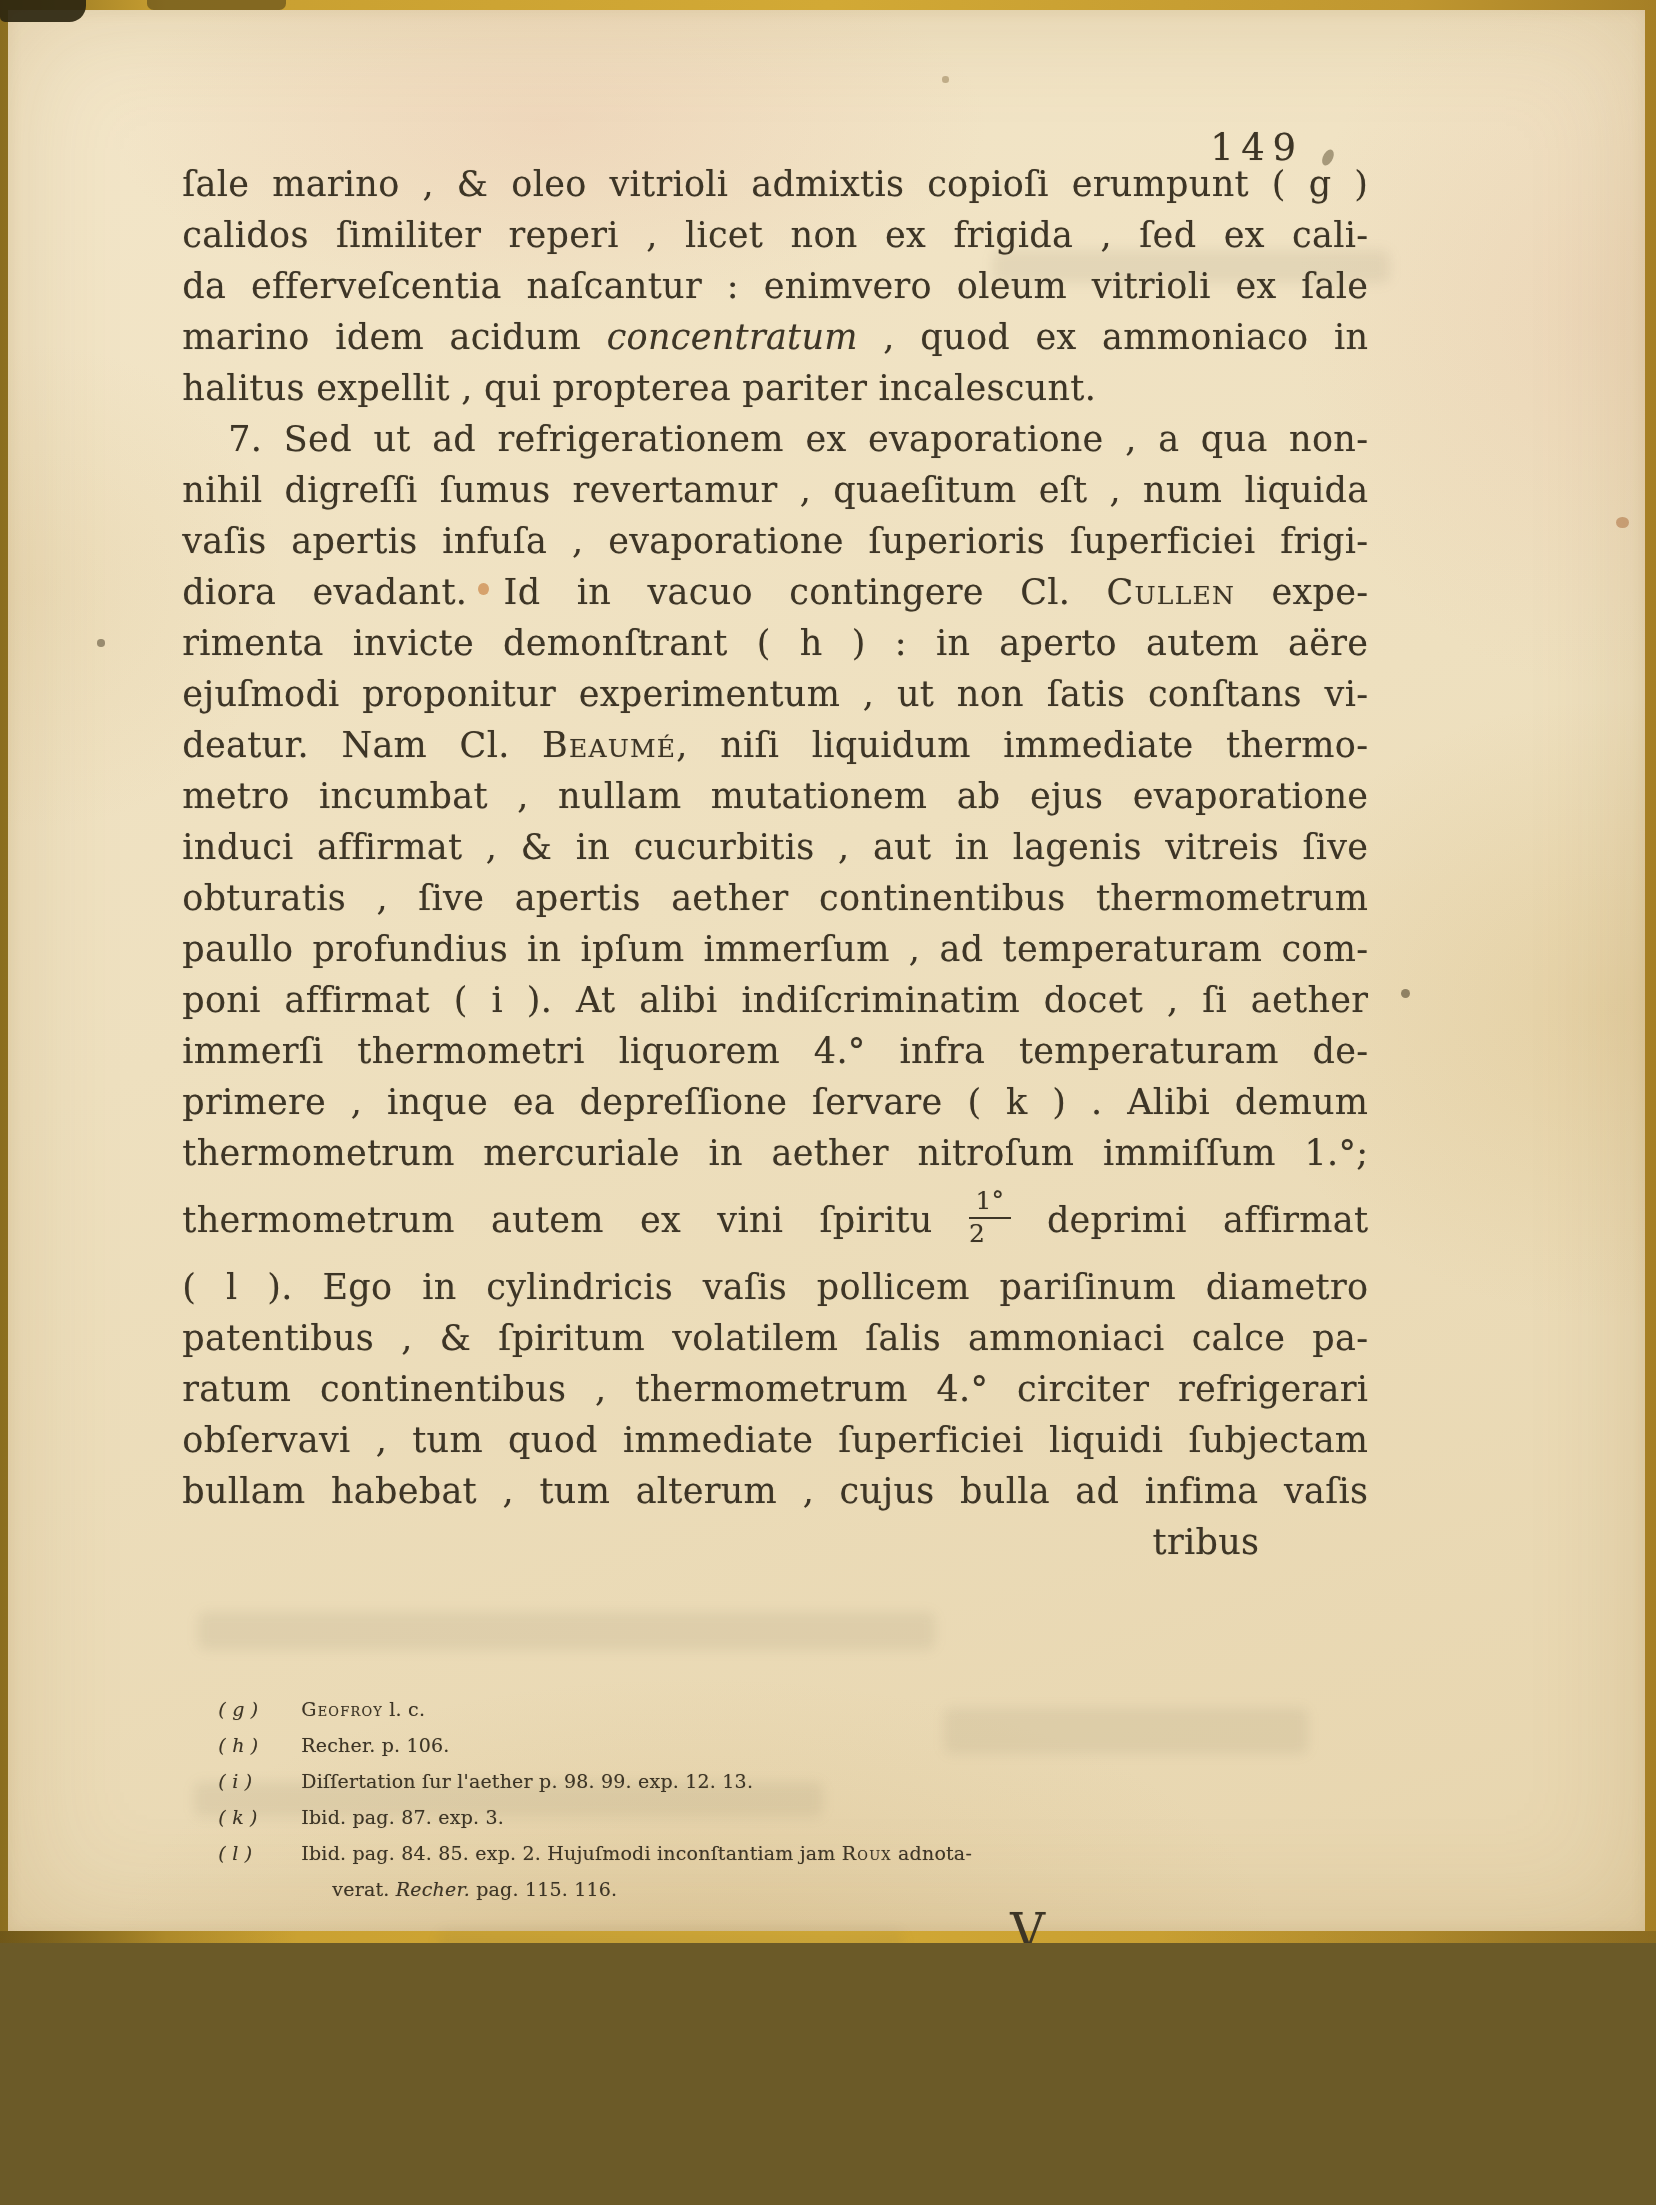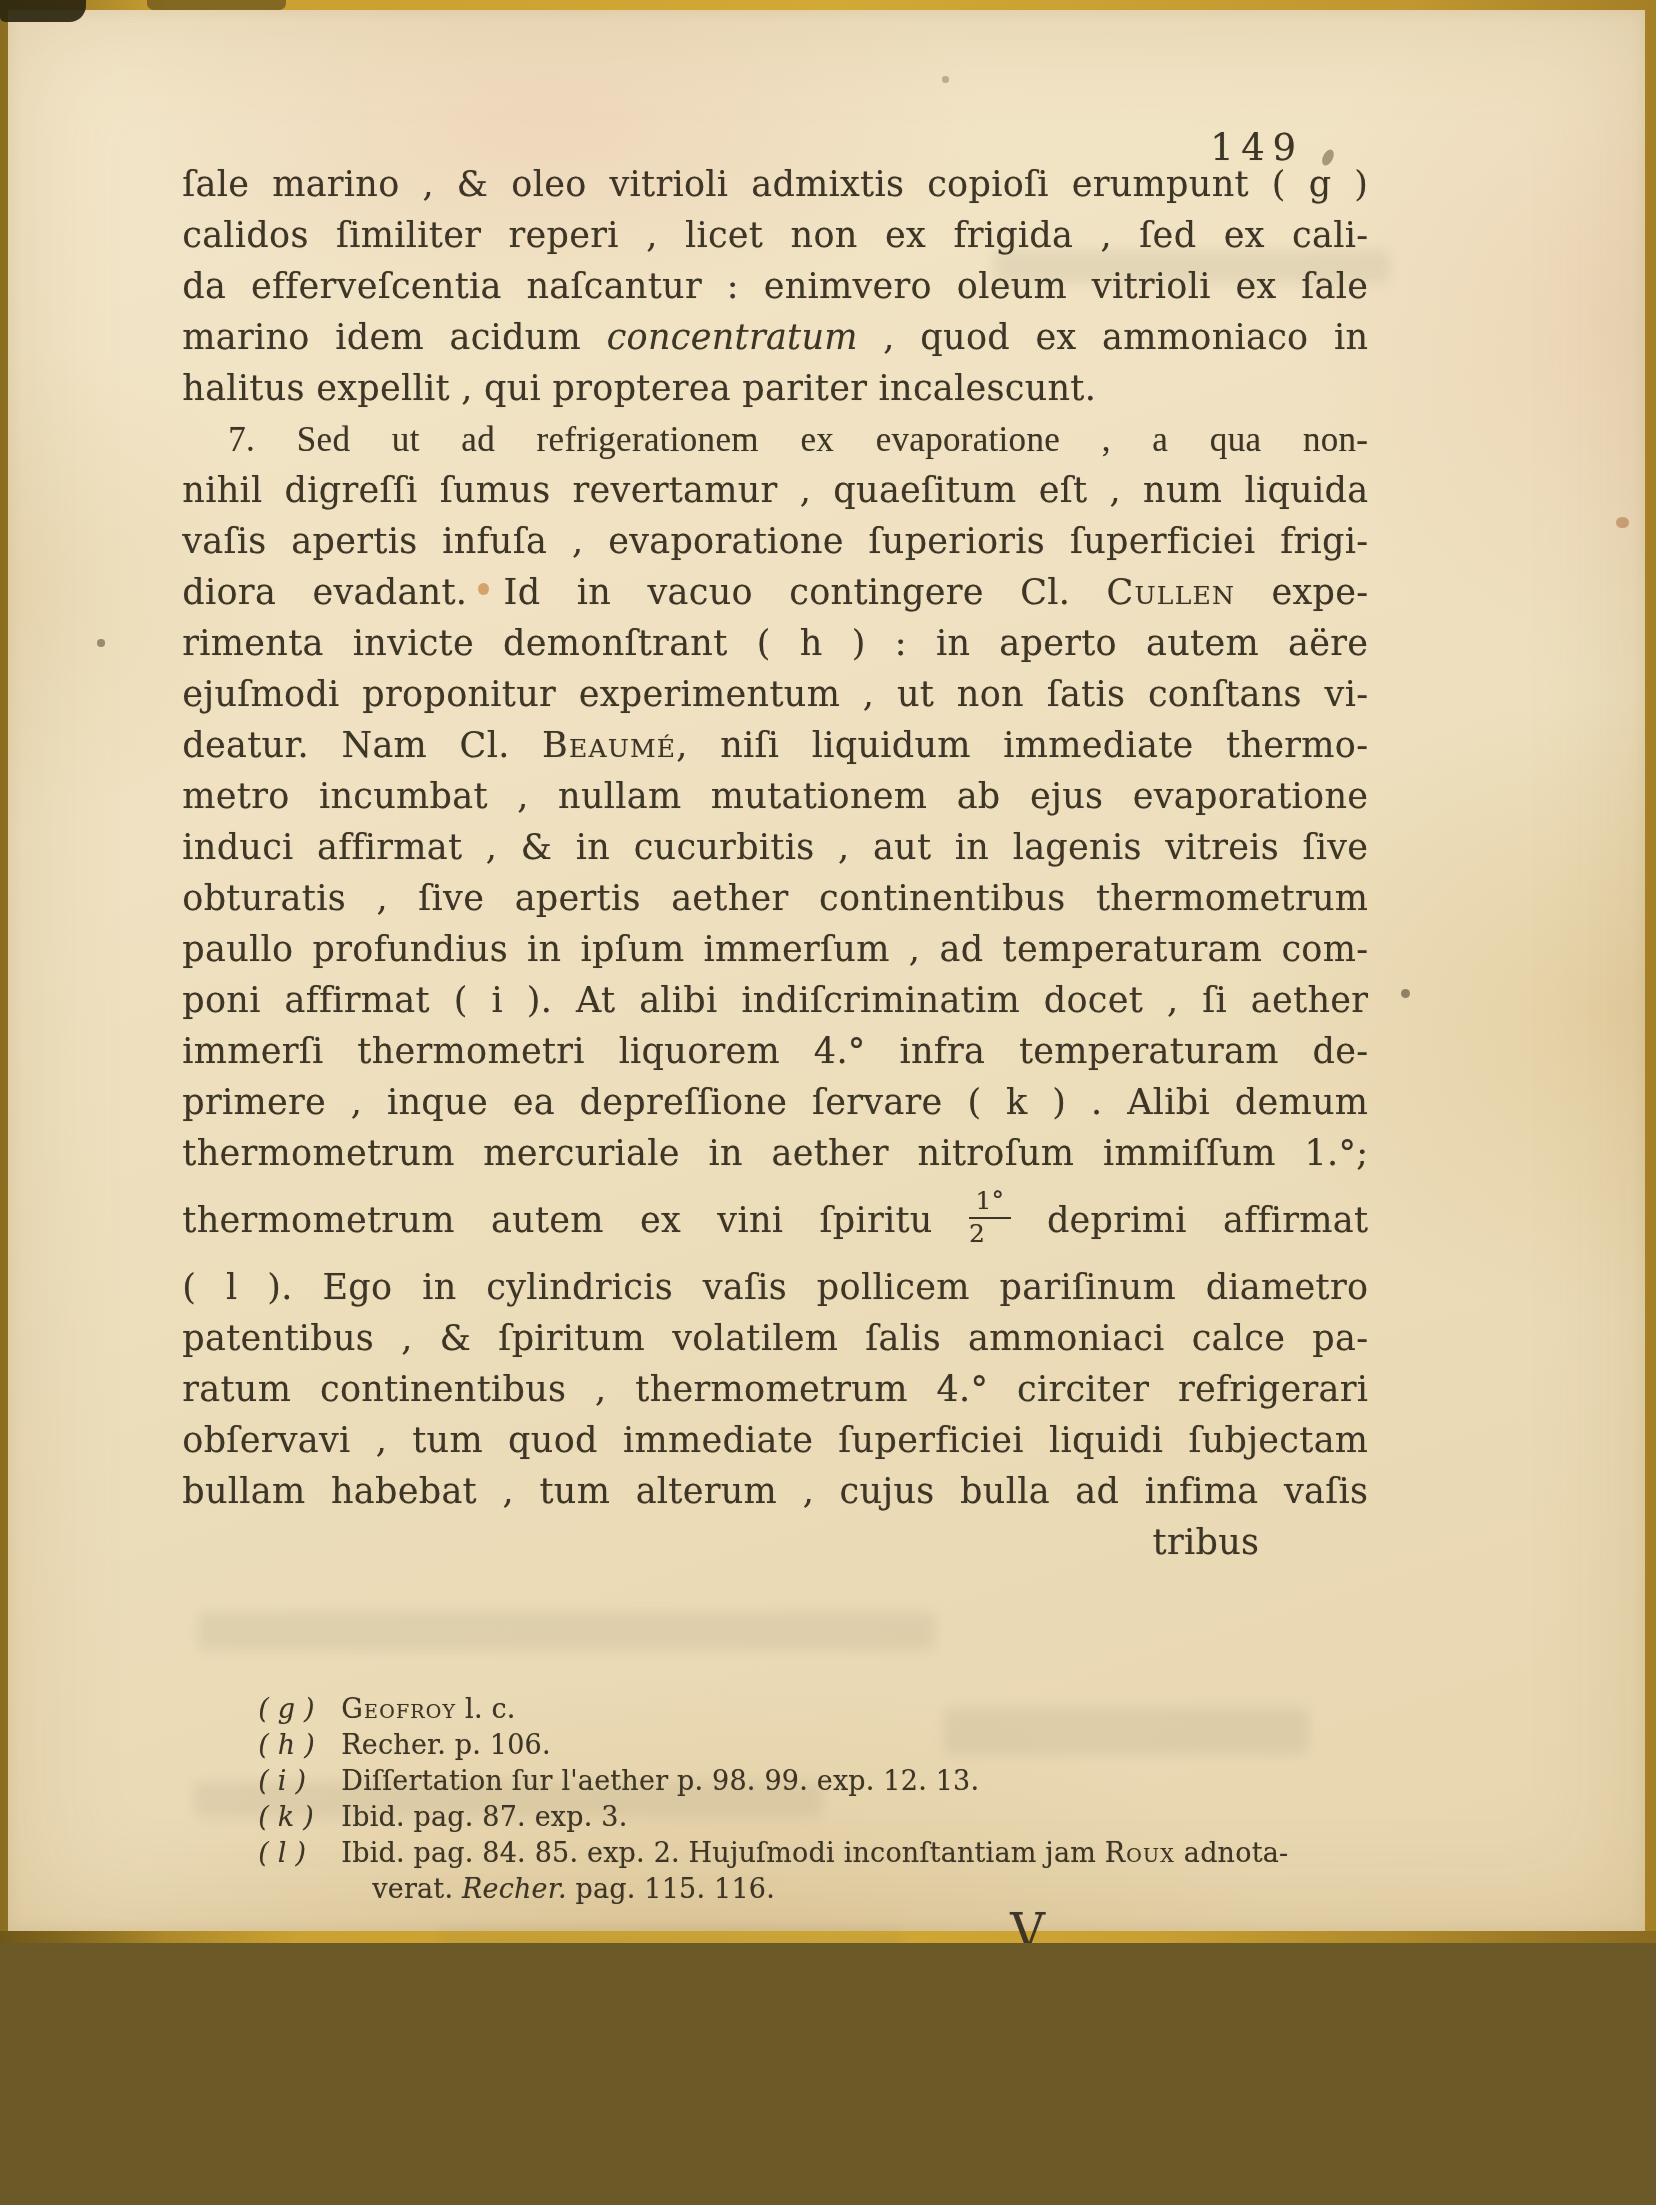--- a/index.html
+++ b/index.html
@@ -36,38 +36,37 @@
     text-shadow:0 0 0.8px rgba(61,53,38,.45);
   }
   
   .maintext{
     position:absolute;left:174px;top:149px;width:1186px;
     font-size:35px;line-height:51px;letter-spacing:0.3px;
     text-shadow:0 0 0.8px rgba(61,53,38,.40);
   }
   .line{text-align:justify;text-align-last:justify;white-space:normal;}
   .line.noj{text-align:left;text-align-last:left;}
-  .line.indent{text-indent:46px;font-family:Liberation Serif, serif;}
+  .line.indent{text-indent:46px;}
   .it{font-style:italic;}
   .sc{font-variant:small-caps;letter-spacing:1.2px;}
   .fracline{height:83px;display:block;line-height:83px;}
   .frac{
     display:inline-block;vertical-align:middle;text-align:center;
     font-size:25px;line-height:1.05;letter-spacing:0;transform:translateY(-5px);
   }
   .frac .num{display:block;border-bottom:2.5px solid var(--ink,#3d3526);padding:0 6.6px 2.5px;}
   .frac .den{display:block;padding-top:2.5px;}
   .catchline{height:51px;text-align-last:right;padding-right:109px;}
 
   
   .footnotes{
     position:absolute;left:210px;top:1681px;width:1159px;
-    font-size:27px;line-height:36px;letter-spacing:0.2px;
+    font-size:19px;line-height:36px;letter-spacing:0.2px;
     text-shadow:0 0 0.8px rgba(61,53,38,.40);
-    margin-left:40px;
   }
   .fnline{white-space:nowrap;}
   .fnlabel{display:inline-block;min-width:83px;font-style:italic;}
   .fnline.cont{padding-left:114px;}
 
   .signature{
     position:absolute;top:1893px;left:1002px;font-size:48px;
     text-shadow:0 0 0.8px rgba(61,53,38,.45);
   }
 </style>

